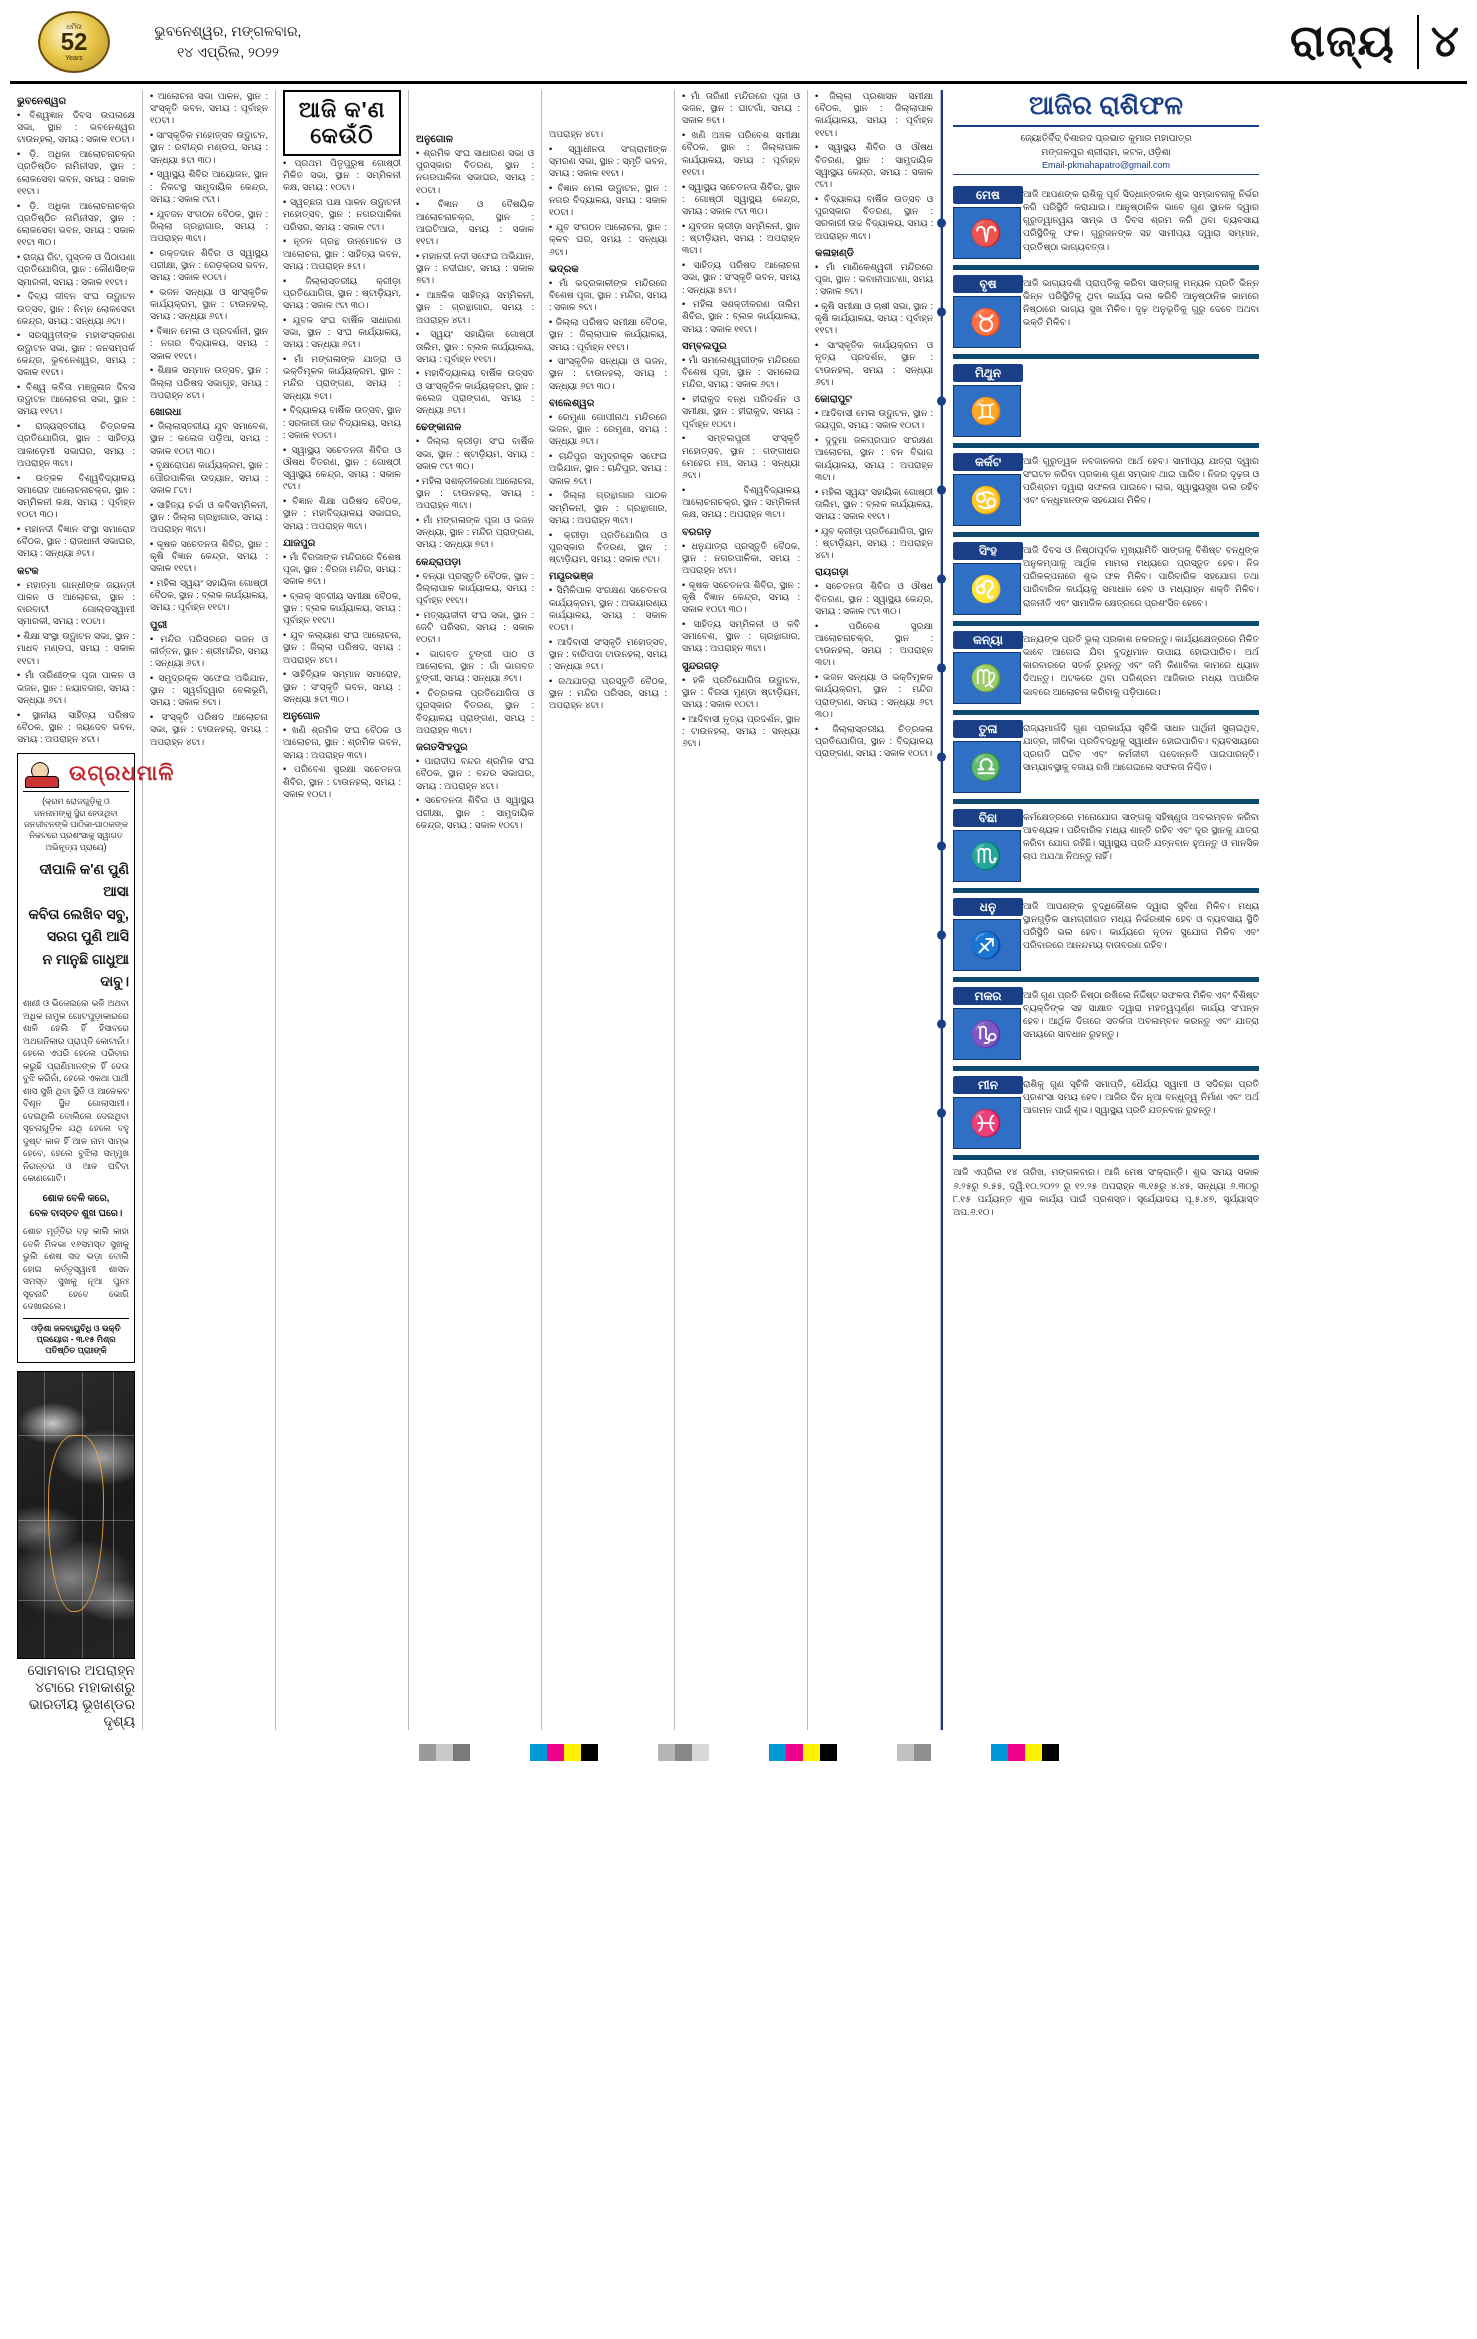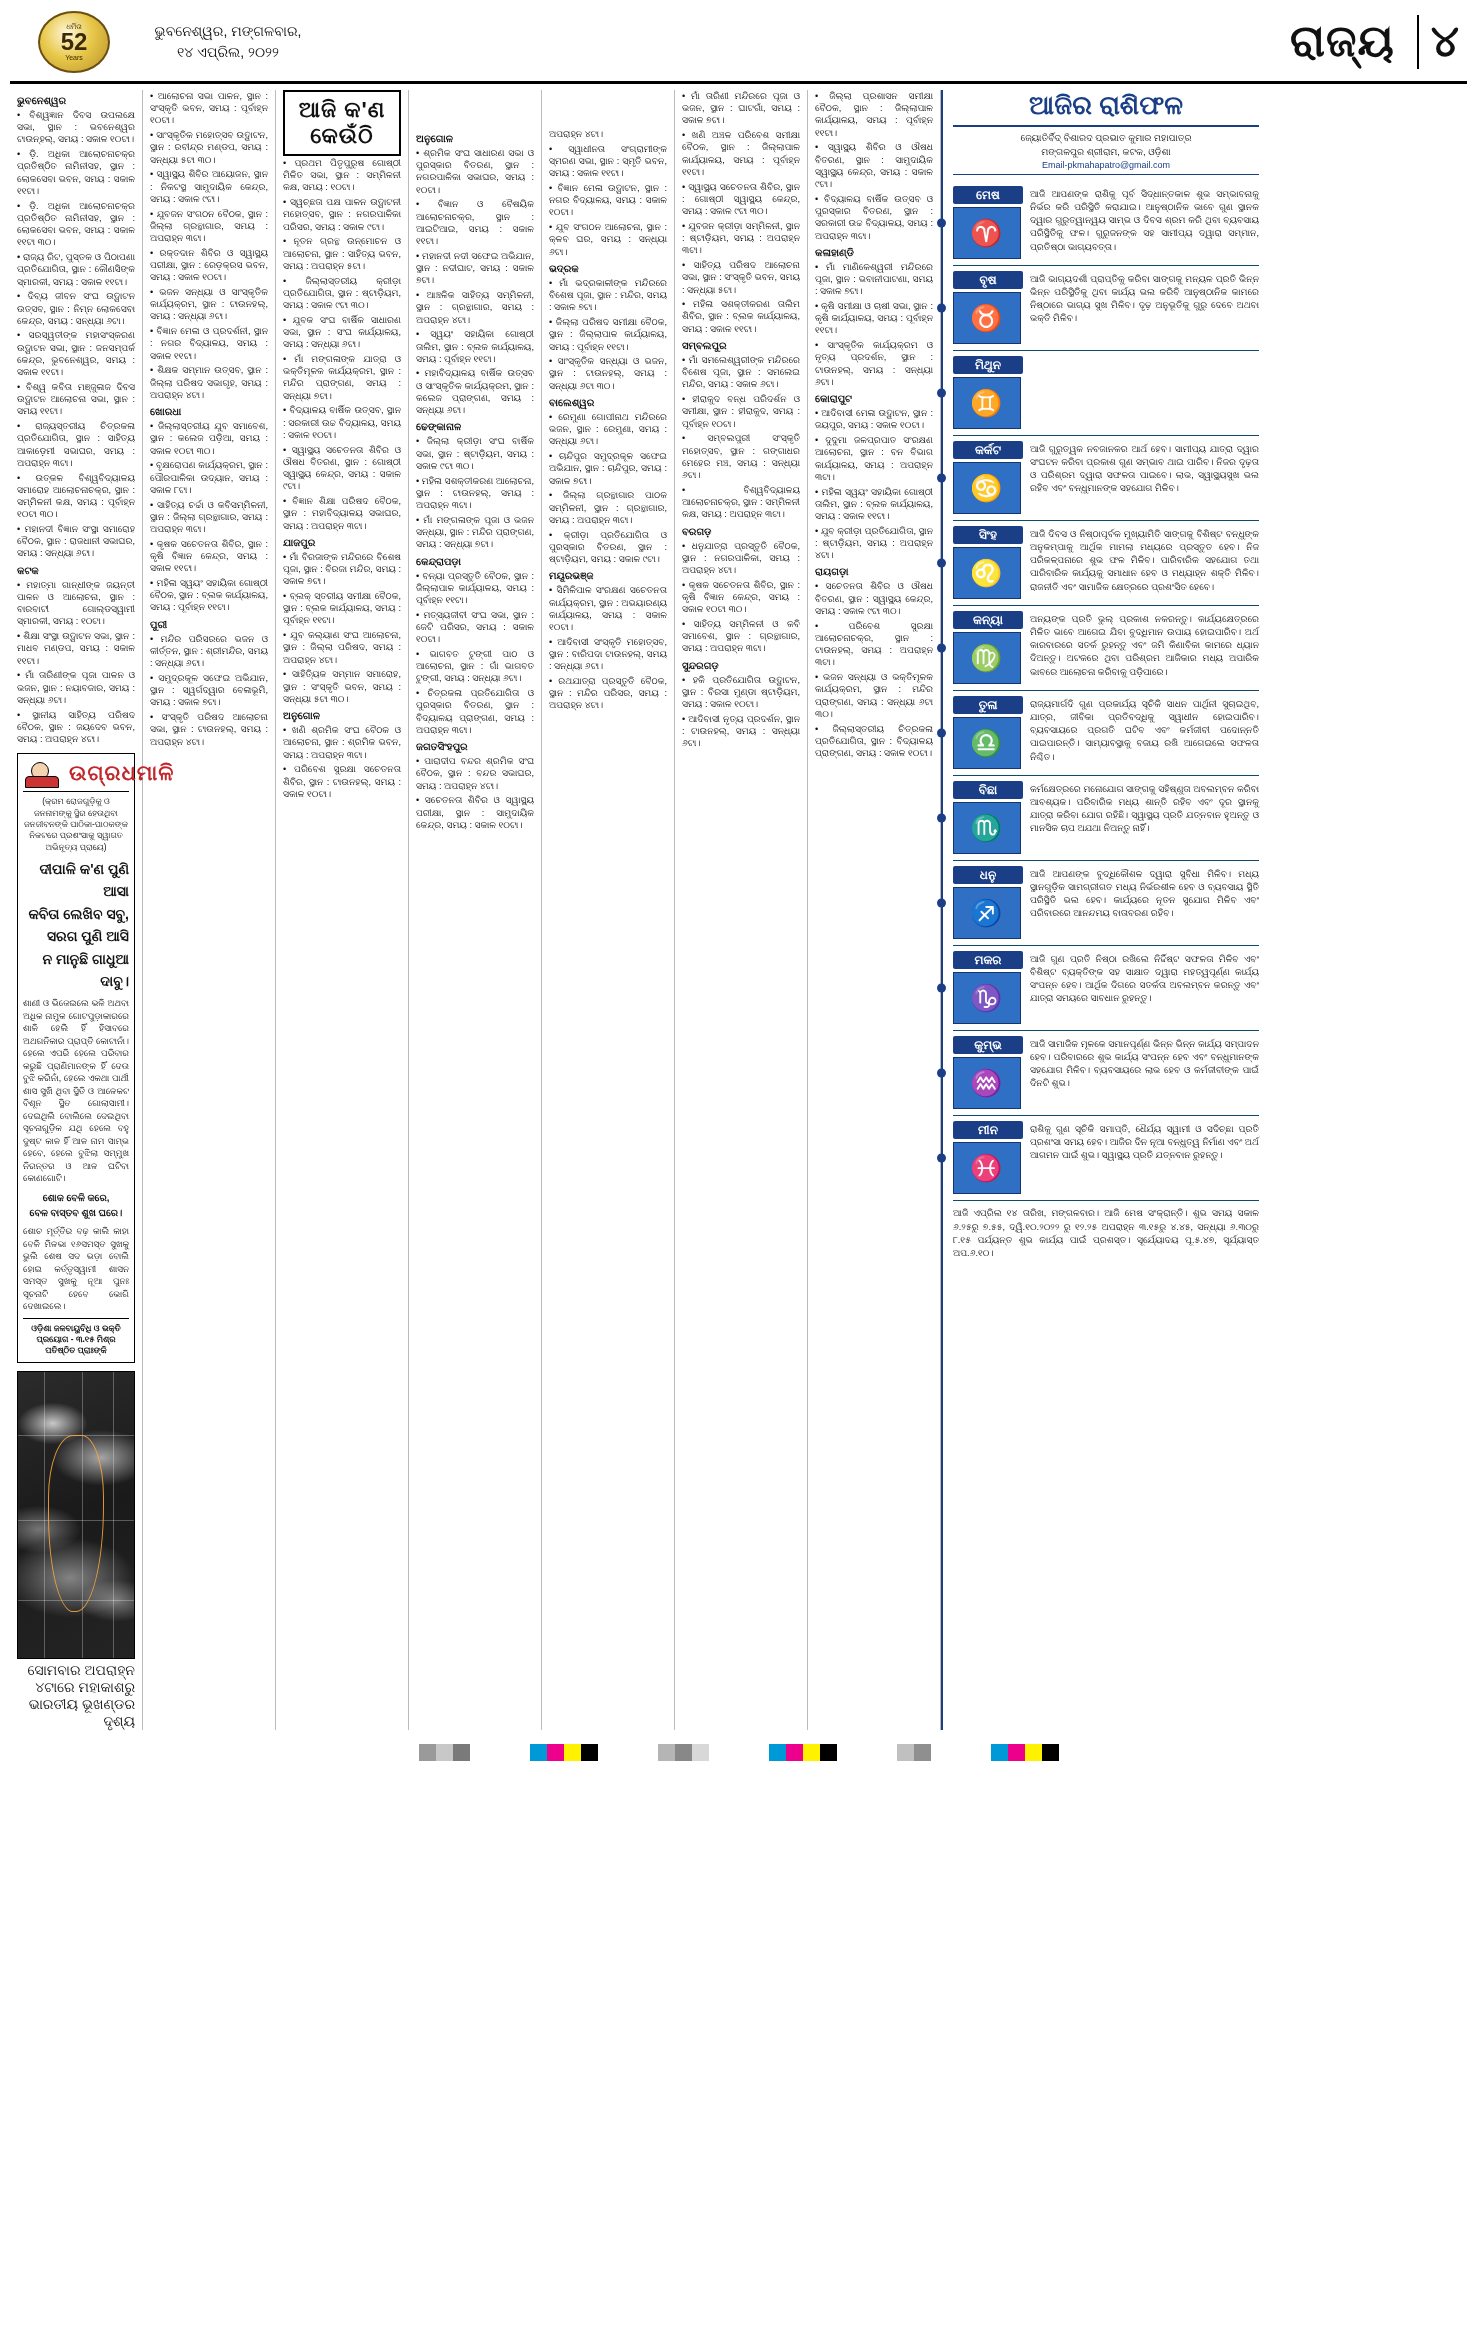--- a/index.html
+++ b/index.html
@@ -209,22 +209,22 @@
   .rasi-byline {
     font-size: 9.4px; text-align: center; line-height: 1.45;
     margin-bottom: 2px;
   }
   .rasi-email {
     font-size: 9px; text-align: center; color: #1a3f86;
     border-bottom: 1px solid #1a3f86; padding-bottom: 4px;
     margin-bottom: 6px;
   }
   .sign {
-    display: flex; gap: 7px;
-    border-bottom: 1px solid #0c4a6e;
+    display: flex; gap: 0;
+    border-bottom: 5px solid #0c4a6e;
     padding: 5px 0 6px 0;
     position: relative;
   }
   .sign-left { width: 70px; flex: 0 0 70px; text-align: center; }
   .sign-name {
     background: #1a3f86; color: #fff;
     font-size: 12px; font-weight: bold;
     padding: 2px 0; border-radius: 2px;
   }
   .sign-icon {
@@ -560,28 +560,20 @@
             <div class="sign-dot"></div>
             <div class="sign-left">
               <div class="sign-name">ମକର</div>
               <div class="sign-icon">♑</div>
             </div>
             <div class="sign-text">ଆଜି ଗୁଣ ପ୍ରତି ନିଷ୍ଠା ରଖିଲେ ନିର୍ଦ୍ଦିଷ୍ଟ ସଫଳତା ମିଳିବ ଏବଂ ବିଶିଷ୍ଟ ବ୍ୟକ୍ତିଙ୍କ ସହ ସାକ୍ଷାତ ଦ୍ୱାରା ମହତ୍ୱପୂର୍ଣ୍ଣ କାର୍ଯ୍ୟ ସଂପନ୍ନ ହେବ। ଆର୍ଥିକ ଦିଗରେ ସତର୍କତା ଅବଲମ୍ବନ କରନ୍ତୁ ଏବଂ ଯାତ୍ରା ସମୟରେ ସାବଧାନ ରୁହନ୍ତୁ।</div>
           </div>
           <div class="sign">
             <div class="sign-dot"></div>
             <div class="sign-left">
-              <div class="sign-name">କୁମ୍ଭ</div>
-              <div class="sign-icon">♒</div>
-            </div>
-            <div class="sign-text">ଆଜି ସାମାଜିକ ମୂଳକେ ସମାନପୂର୍ଣ୍ଣ ଭିନ୍ନ ଭିନ୍ନ କାର୍ଯ୍ୟ ସମ୍ପାଦନ ହେବ। ପରିବାରରେ ଶୁଭ କାର୍ଯ୍ୟ ସଂପନ୍ନ ହେବ ଏବଂ ବନ୍ଧୁମାନଙ୍କ ସହଯୋଗ ମିଳିବ। ବ୍ୟବସାୟରେ ଲାଭ ହେବ ଓ କର୍ମଜୀବୀଙ୍କ ପାଇଁ ଦିନଟି ଶୁଭ।</div>
-          </div>
-          <div class="sign">
-            <div class="sign-dot"></div>
-            <div class="sign-left">
               <div class="sign-name">ମୀନ</div>
               <div class="sign-icon">♓</div>
             </div>
             <div class="sign-text">ରାଶିକୁ ଗୁଣ ସୂଚିକି ସମାପ୍ତି, ଧୈର୍ଯ୍ୟ ସ୍ୱାମୀ ଓ ସଦିଚ୍ଛା ପ୍ରତି ପ୍ରଶଂସା ସମୟ ହେବ। ଆଜିର ଦିନ ନୂଆ ବନ୍ଧୁତ୍ୱ ନିର୍ମାଣ ଏବଂ ଅର୍ଥ ଆଗମନ ପାଇଁ ଶୁଭ। ସ୍ୱାସ୍ଥ୍ୟ ପ୍ରତି ଯତ୍ନବାନ ରୁହନ୍ତୁ।</div>
           </div>
         </div>
       <div class="rasi-footer">ଆଜି ଏପ୍ରିଲ ୧୪ ତାରିଖ, ମଙ୍ଗଳବାର। ଆଜି ମେଷ ସଂକ୍ରାନ୍ତି। ଶୁଭ ସମୟ ସକାଳ ୬.୨୫ରୁ ୭.୫୫, ଦ୍ୱି.୧୦.୨୦୨୨ ରୁ ୧୨.୨୫ ଅପରାହ୍ନ ୩.୧୫ରୁ ୪.୪୫, ସନ୍ଧ୍ୟା ୬.୩୦ରୁ ୮.୧୫ ପର୍ଯ୍ୟନ୍ତ ଶୁଭ କାର୍ଯ୍ୟ ପାଇଁ ପ୍ରଶସ୍ତ। ସୂର୍ଯ୍ୟୋଦୟ ପୂ.୫.୪୭, ସୂର୍ଯ୍ୟାସ୍ତ ଅପ.୬.୧୦।</div>
     </div>
 
   </div>

